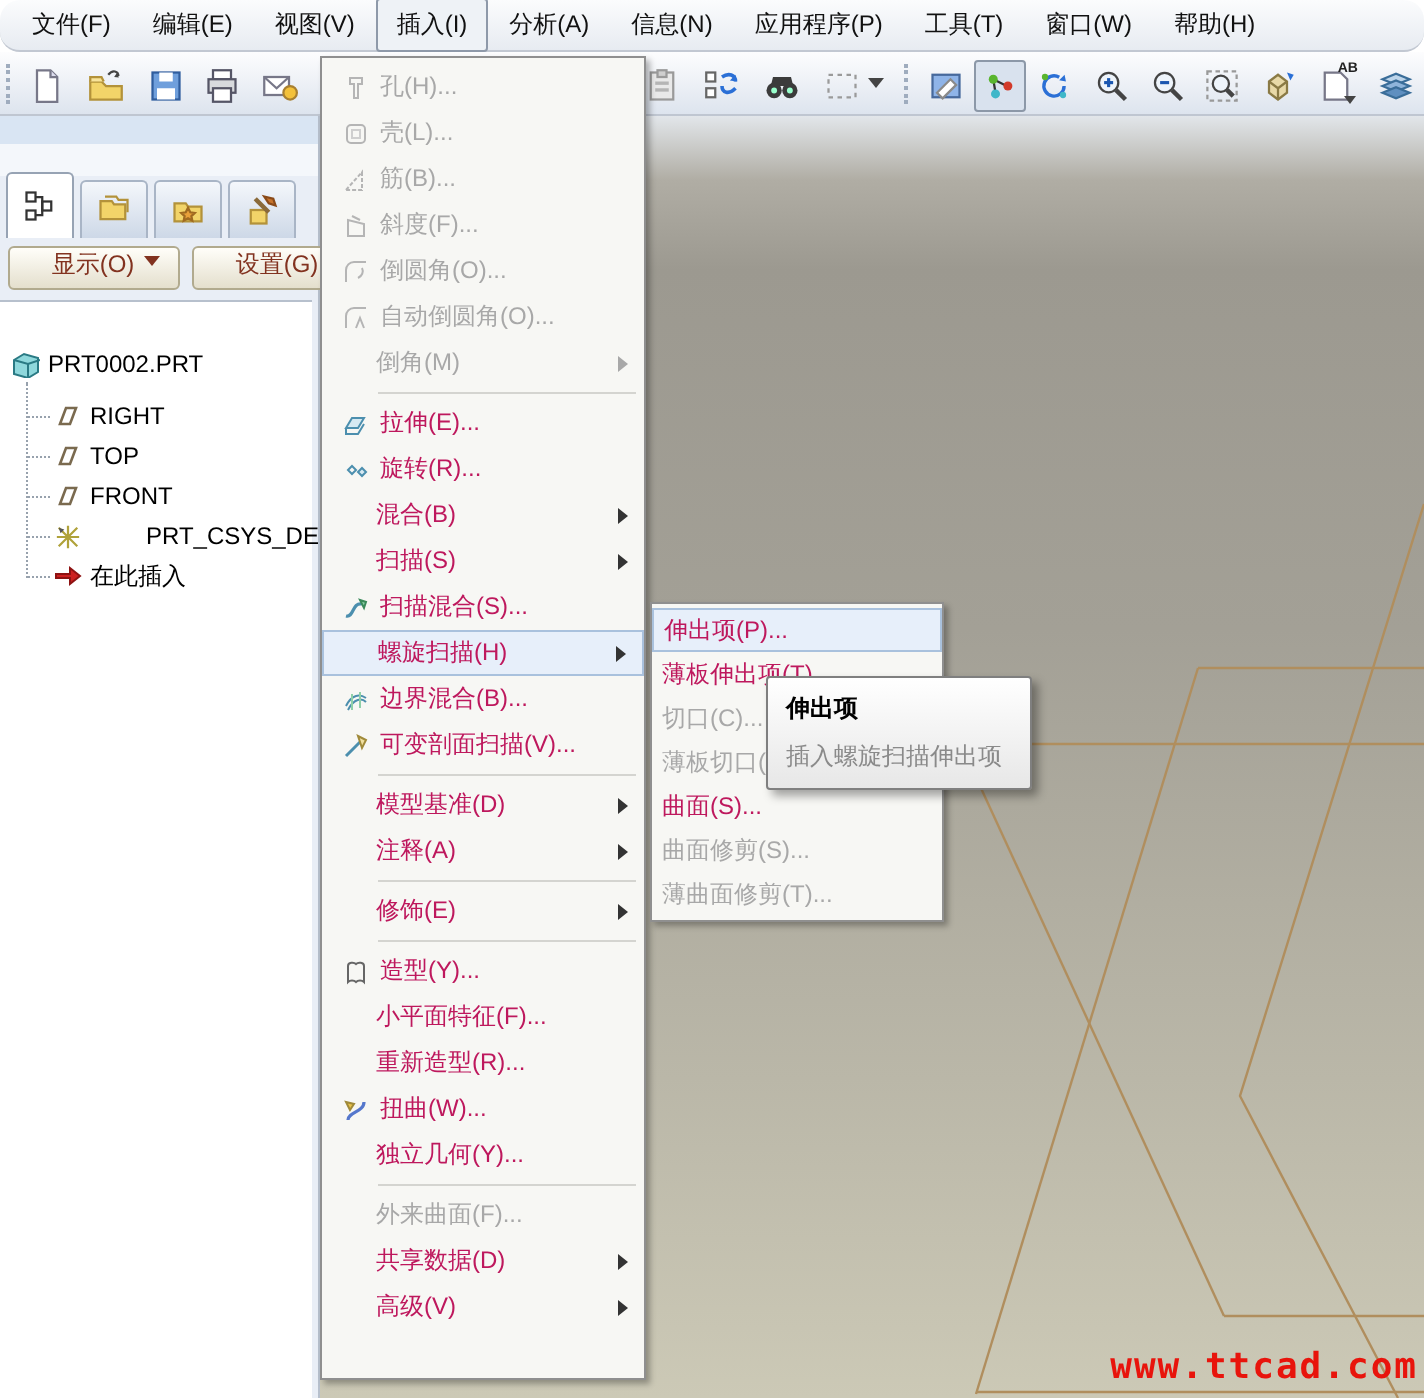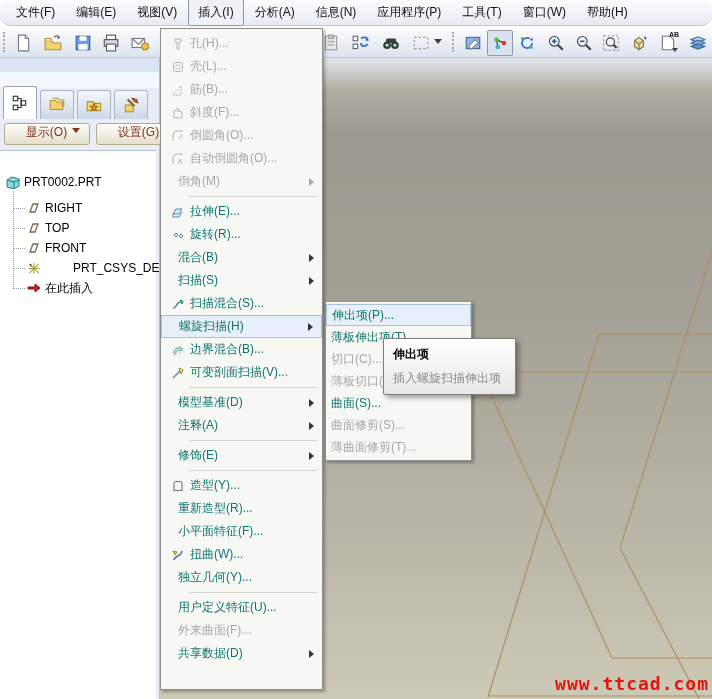--- a/index.html
+++ b/index.html
@@ -38,24 +38,24 @@
     background:linear-gradient(#fffef9,#e4dfcd);border:1px solid #b1aa8e;border-radius:3px;color:#82321f;padding-left:12px;}
   .btn-caret{width:0;height:0;border:4px solid transparent;border-top:5px solid #82321f;margin-top:4px;}
   .tree{position:absolute;left:0;top:92px;width:156px;height:549px;background:#fff;border-top:1px solid #b7c0cd;}
   .trow{position:absolute;height:18px;display:flex;align-items:center;gap:4px;color:#000;white-space:nowrap;}
   .vline{position:absolute;border-left:1px dotted #97a1ad;}
   .hstub{position:absolute;border-top:1px dotted #97a1ad;}
   
   .popup{position:absolute;background:#f7f7f4;border:1px solid #8f8f8f;box-shadow:2px 2px 3px rgba(0,0,0,.30);box-sizing:border-box;}
   #insert-menu{left:160px;top:28px;width:163px;height:662px;z-index:10;padding-top:3px;}
   #helical-submenu{left:325px;top:301px;width:147px;height:160px;z-index:11;padding-top:2px;}
-  .mi{height:23px;display:flex;align-items:center;position:relative;color:#0f766e;padding-left:5px;box-sizing:border-box;}
+  .mi{height:23px;display:flex;align-items:center;position:relative;color:#be185d;padding-left:5px;box-sizing:border-box;}
   #helical-submenu .mi{height:22px;}
   .mi .micon{width:24px;height:16px;flex:0 0 24px;display:flex;align-items:center;justify-content:center;}
-  .mi.no-icon{padding-left:17px;}
+  .mi.no-icon{padding-left:27px;}
   .mi.dis{color:#a8a8a8;}
   .mi.hl{background:#e7effa;border:1px solid #a9c1dd;padding-top:0;}
   .sub-arrow{position:absolute;right:8px;top:50%;margin-top:-4px;width:0;height:0;
     border-top:4px solid transparent;border-bottom:4px solid transparent;border-left:5px solid #333;}
   .dis .sub-arrow{border-left-color:#a8a8a8;}
   .msep{height:7px;position:relative;}
   .msep::after{content:"";position:absolute;left:28px;right:4px;top:3px;border-top:1px solid #d4d4d0;}
   
   .tooltip{position:absolute;left:383px;top:338px;width:133px;height:57px;z-index:30;box-sizing:border-box;
     background:linear-gradient(#ffffff,#e7e7e7);border:1px solid #7f7f7f;border-radius:2px;
@@ -456,46 +456,47 @@
   <div class="msep"></div>
   <div class="mi">
     <span class="micon">
         <svg width="14" height="14" viewBox="0 0 14 14">
           <path d="M3 12V4c0-2 3-2 4-1 1-1 4-1 4 1v8c-1-1-3-1-4 0-1-1-3-1-4 0z" fill="none" stroke="#666"></path>
         </svg>
       </span>
     <span>造型(Y)...</span>
     </div>
   <div class="mi no-icon">
+    <span>小平面特征(F)...</span>
+    </div>
+  <div class="mi no-icon">
     <span>重新造型(R)...</span>
-    </div>
-  <div class="mi no-icon">
-    <span>小平面特征(F)...</span>
     </div>
   <div class="mi">
     <span class="micon">
         <svg width="14" height="14" viewBox="0 0 14 14">
           <path d="M3 12c0-4 8-4 8-9" fill="none" stroke="#5577cc" stroke-width="1.6"></path>
           <path d="M2 3l4 1-2 3z" fill="#e8c24a" stroke="#a08a3a"></path>
         </svg>
       </span>
     <span>扭曲(W)...</span>
     </div>
   <div class="mi no-icon">
     <span>独立几何(Y)...</span>
     </div>
   <div class="msep"></div>
-  <div class="mi no-icon">
-    <span>用户定义特征(U)...</span>
-    </div>
   <div class="mi dis no-icon">
     <span>外来曲面(F)...</span>
     </div>
   <div class="mi no-icon">
     <span>共享数据(D)</span>
+    <span class="sub-arrow"></span>
+    </div>
+  <div class="mi no-icon">
+    <span>高级(V)</span>
     <span class="sub-arrow"></span>
     </div>
 </div>
 
 <div class="popup" id="helical-submenu">
   <div class="mi hl">
     <span>伸出项(P)...</span>
     </div>
   <div class="mi">
     <span>薄板伸出项(T)...</span>

